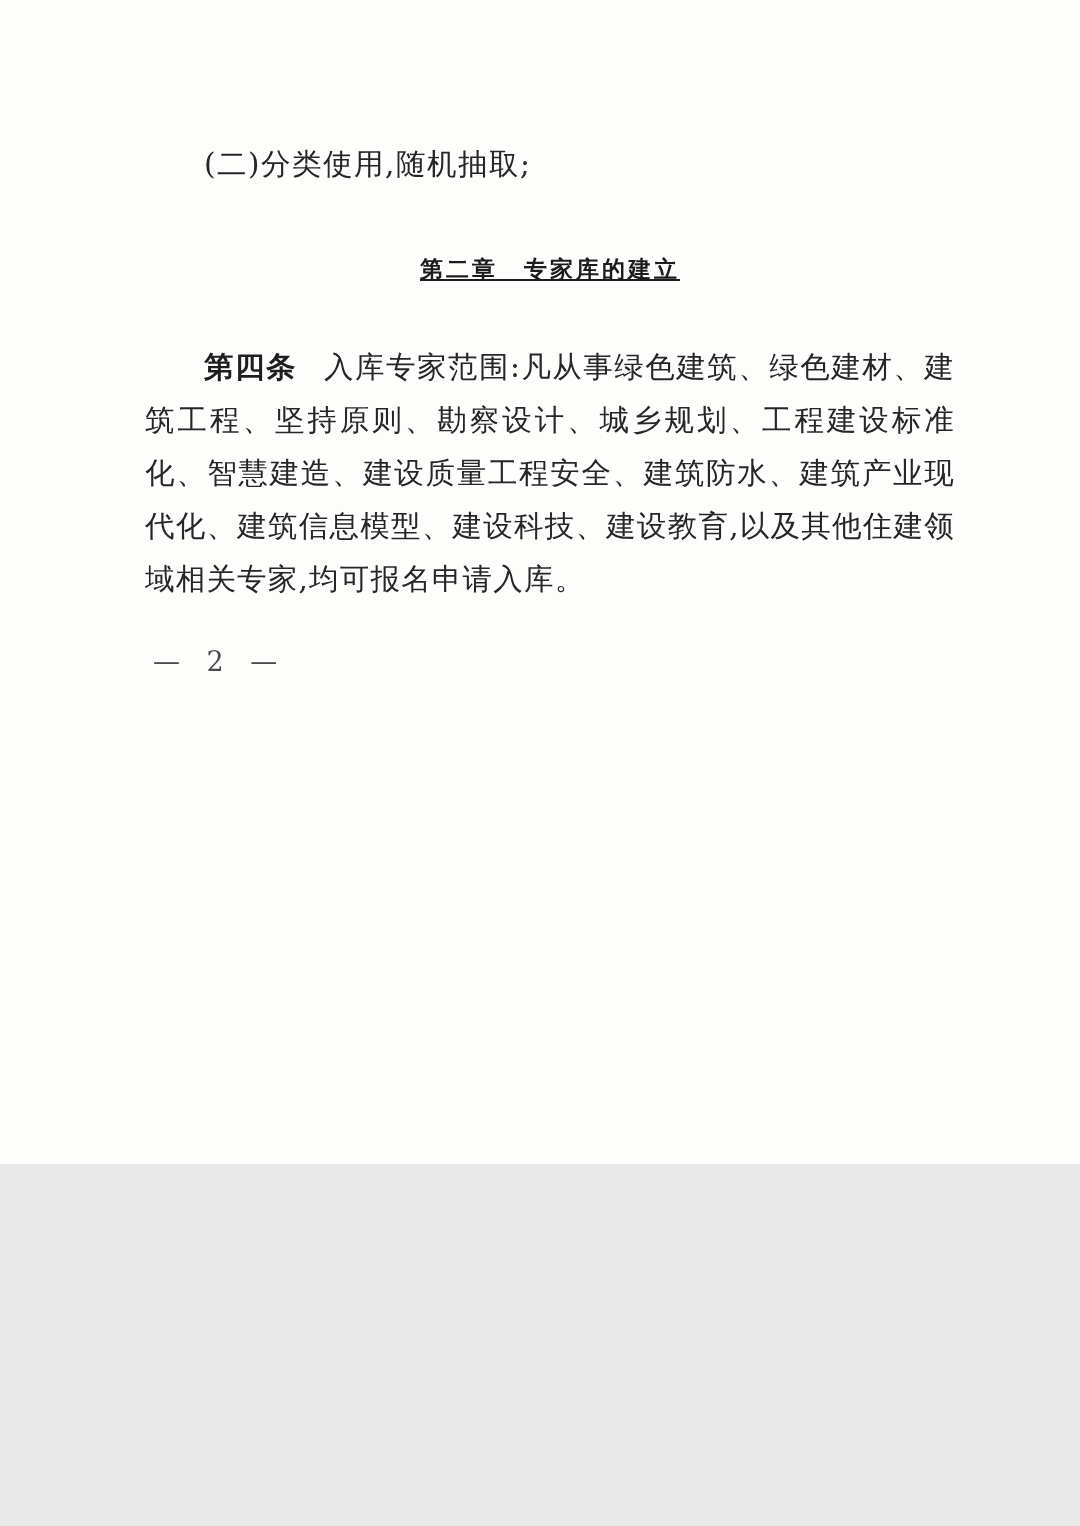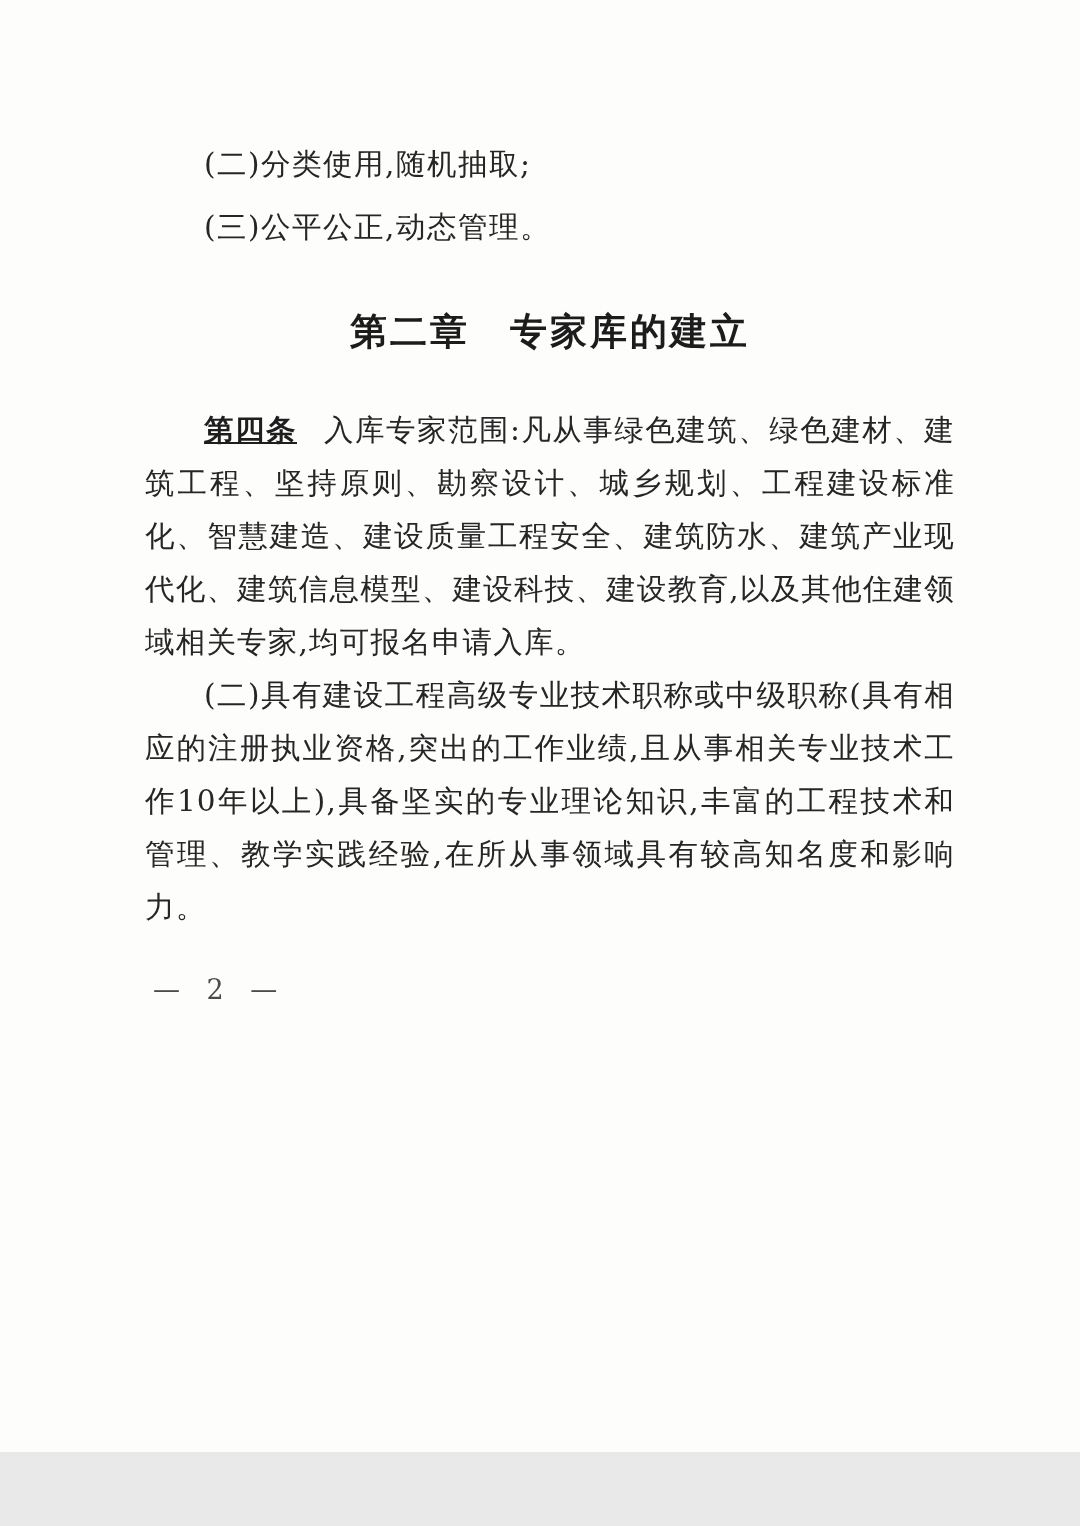--- a/index.html
+++ b/index.html
@@ -3,63 +3,63 @@
 <meta charset="utf-8">
 <style>
   html, body {
     margin: 0;
     padding: 0;
     background: #e9e9e9;
   }
   .page {
     position: relative;
     width: 1080px;
-    height: 1452px;
+    height: 1164px;
     margin: 0 auto;
     background: #fdfdfc;
     color: #2b2b2b;
     font-family: "DejaVu Serif", serif;
     overflow: hidden;
     box-sizing: border-box;
     padding: 145px 125px 0 145px;
   }
   .top-items p {
     margin: 0 0 25px 0;
     font-size: 29.5px;
     line-height: 38px;
     text-indent: 2em;
     letter-spacing: 1.5px;
     color: #262626;
   }
   h2.chapter {
     font-family: "DejaVu Sans", sans-serif;
     font-weight: bold;
-    font-size: 37px;
+    font-size: 23px;
     line-height: 44px;
     letter-spacing: 3px;
     color: #1c1c1c;
     text-align: center;
     margin: 64px 0 50px 0;
+    text-decoration: underline;
   }
   .body-text p.para {
     margin: 0;
     font-size: 29.5px;
     line-height: 53px;
     text-indent: 2em;
     letter-spacing: 1.2px;
     text-align: justify;
     text-justify: inter-ideograph;
     color: #262626;
   }
   .body-text p.para .label {
     font-family: "DejaVu Sans", sans-serif;
     font-weight: bold;
     color: #1e1e1e;
     margin-right: 27px;
-    text-decoration: underline;
   }
   .body-text p.para .label:empty {
     margin-right: 0;
   }
   .footer {
     margin-top: 40px;
     padding-left: 8px;
     font-size: 27px;
     line-height: 32px;
     color: #4b4b4b;
@@ -67,31 +67,29 @@
     word-spacing: 14px;
   }
 </style>
 </head>
 <body>
 
 <div class="page">
 
   <div class="top-items">
     <p>(二)分类使用,随机抽取;</p>
-    <p>(三)公平公正,动态管理。</p>
   </div>
 
   <h2 class="chapter">第二章　专家库的建立</h2>
 
   <div class="body-text">
     <p class="para"><span class="label">第四条</span><span>入库专家范围:凡从事绿色建筑、绿色建材、建筑工程、坚持原则、勘察设计、城乡规划、工程建设标准化、智慧建造、建设质量工程安全、建筑防水、建筑产业现代化、建筑信息模型、建设科技、建设教育,以及其他住建领域相关专家,均可报名申请入库。</span></p>
 
 
 
-    <p class="para"><span class="label"></span><span>(二)具有建设工程高级专业技术职称或中级职称(具有相应的注册执业资格,突出的工作业绩,且从事相关专业技术工作10年以上),具备坚实的专业理论知识,丰富的工程技术和管理、教学实践经验,在所从事领域具有较高知名度和影响力。</span></p>
 
   </div>
 
   <div class="footer">
     <span>— 2 —</span>
   </div>
 
 </div>
 
 </body></html>

